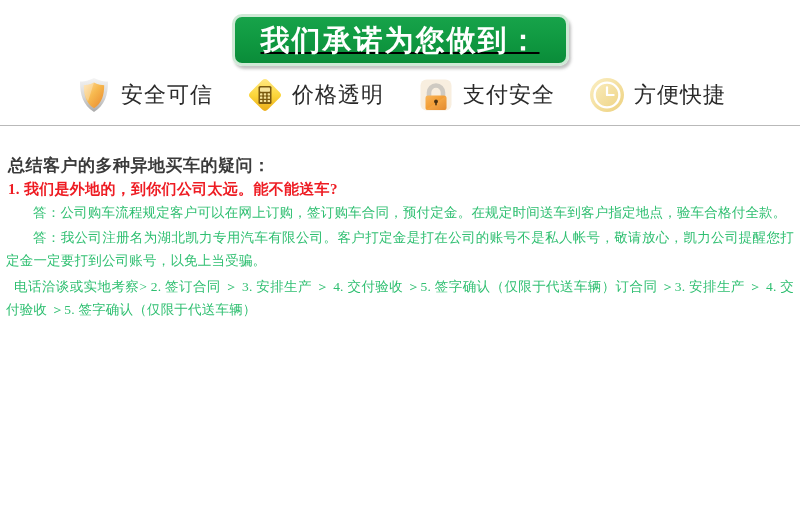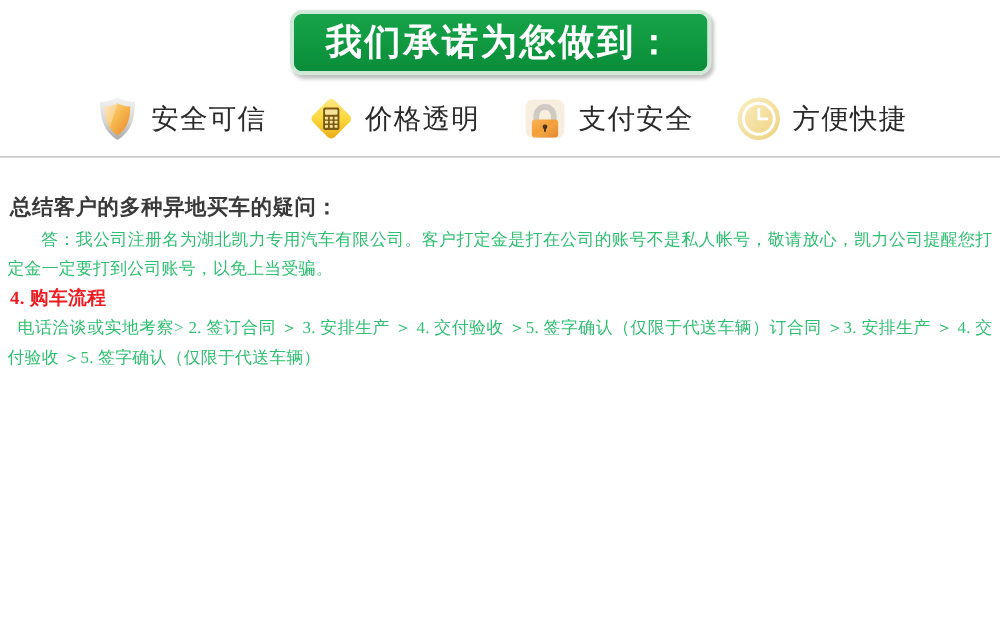--- a/index.html
+++ b/index.html
@@ -14,24 +14,25 @@
     font-family: "Liberation Serif", "DejaVu Serif", serif;
     overflow: hidden;
     position: relative;
   }
 
   
   .banner-row {
     width: 100%;
     height: 66px;
     display: flex;
-    align-items: flex-start;
+    align-items: flex-end;
     justify-content: center;
     padding-top: 8px;
     box-sizing: border-box;
+    text-decoration: underline;
   }
   .banner {
     display: inline-flex;
     align-items: center;
     justify-content: center;
     height: 46px;
     padding: 0 26px;
     border-radius: 10px;
     background: linear-gradient(180deg, #17a34a 0%, #0f9840 55%, #0a8c39 100%);
     border: 3px solid #cfe9d6;
@@ -222,24 +223,27 @@
   </div>
 
 </div>
 
 <div class="divider"></div>
 
 <div class="content">
 
   <div class="section-heading">总结客户的多种异地买车的疑问：</div>
 
+  <div>
+    <div class="q">1. 我们是外地的，到你们公司太远。能不能送车?</div>
+    <p class="a">答：公司购车流程规定客户可以在网上订购，签订购车合同，预付定金。在规定时间送车到客户指定地点，验车合格付全款。</p>
+  </div>
 
 
   <div>
     <p class="a">答：我公司注册名为湖北凯力专用汽车有限公司。客户打定金是打在公司的账号不是私人帐号，敬请放心，凯力公司提醒您打定金一定要打到公司账号，以免上当受骗。</p>
   </div>
 
   <div>
-    <div class="q">4. 购车流程</div>
     <p class="flow">电话洽谈或实地考察&gt; 2. 签订合同 ＞ 3. 安排生产 ＞ 4. 交付验收 ＞5. 签字确认（仅限于代送车辆）订合同 ＞3. 安排生产 ＞ 4. 交付验收 ＞5. 签字确认（仅限于代送车辆）</p>
   </div>
 
 </div>
 
 </body></html>

